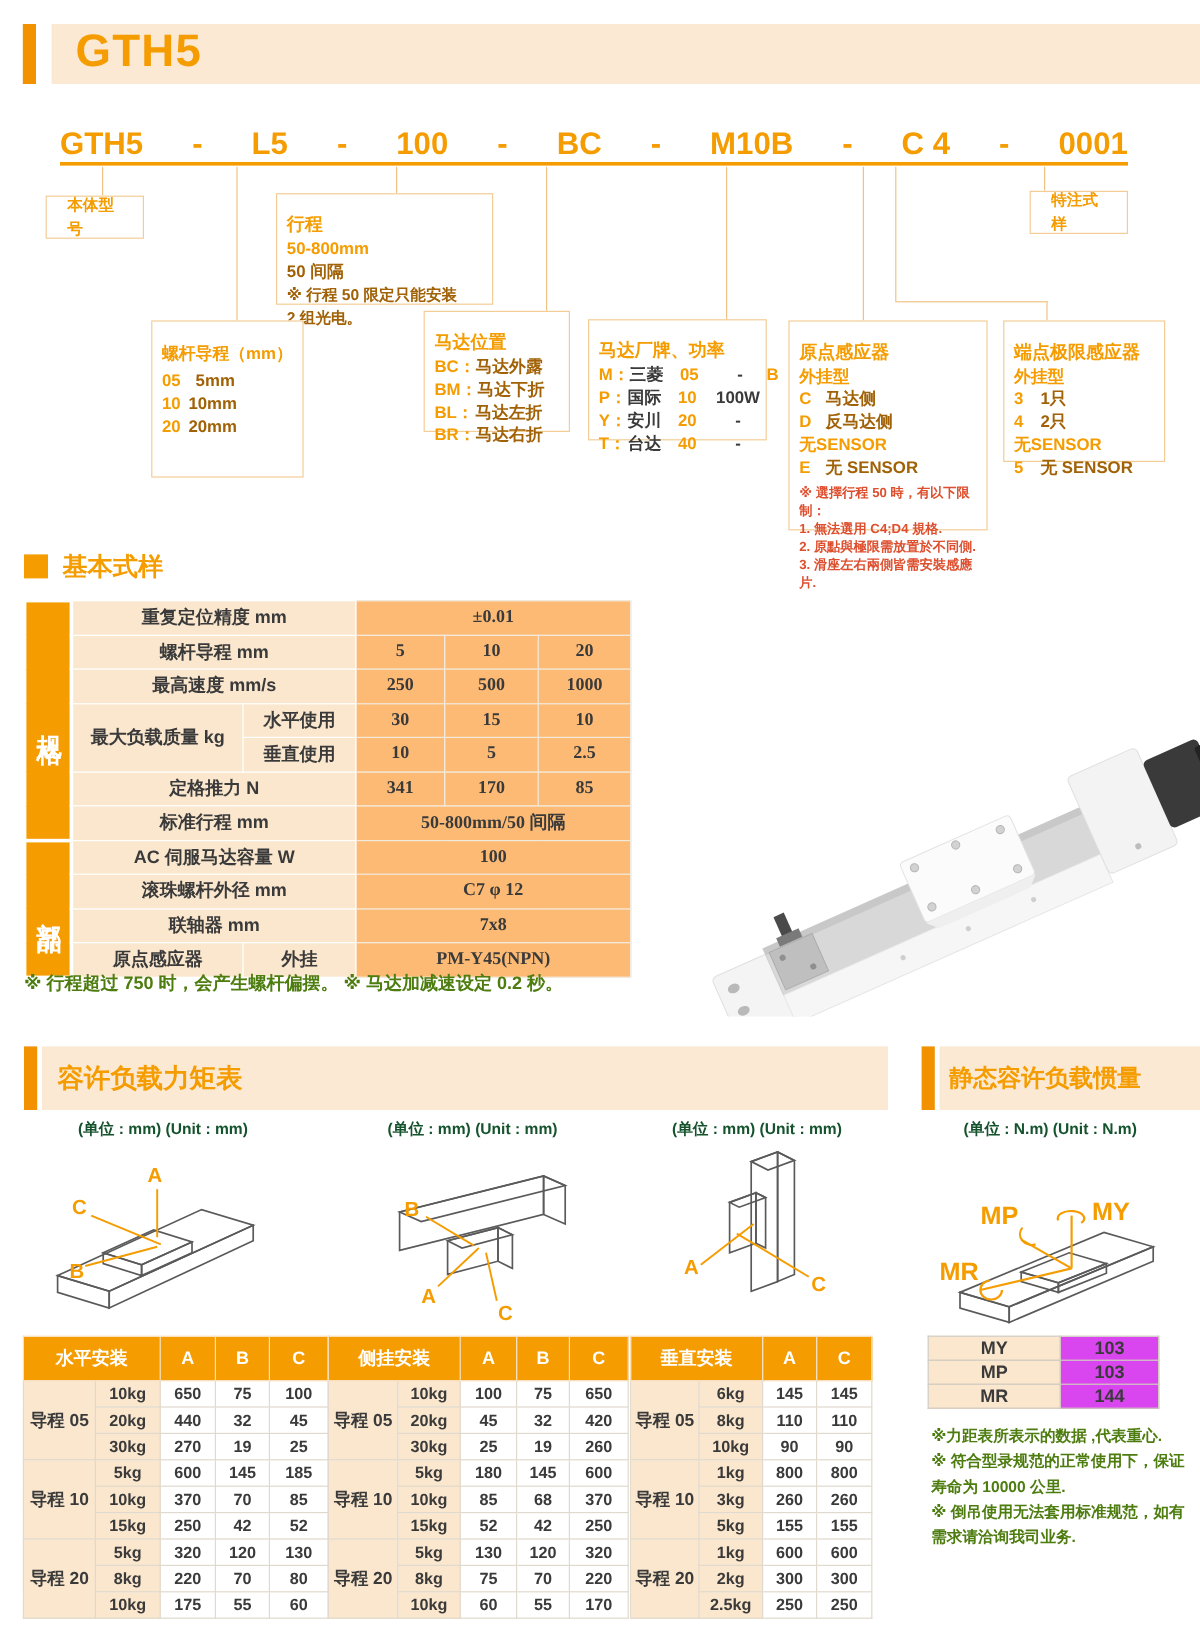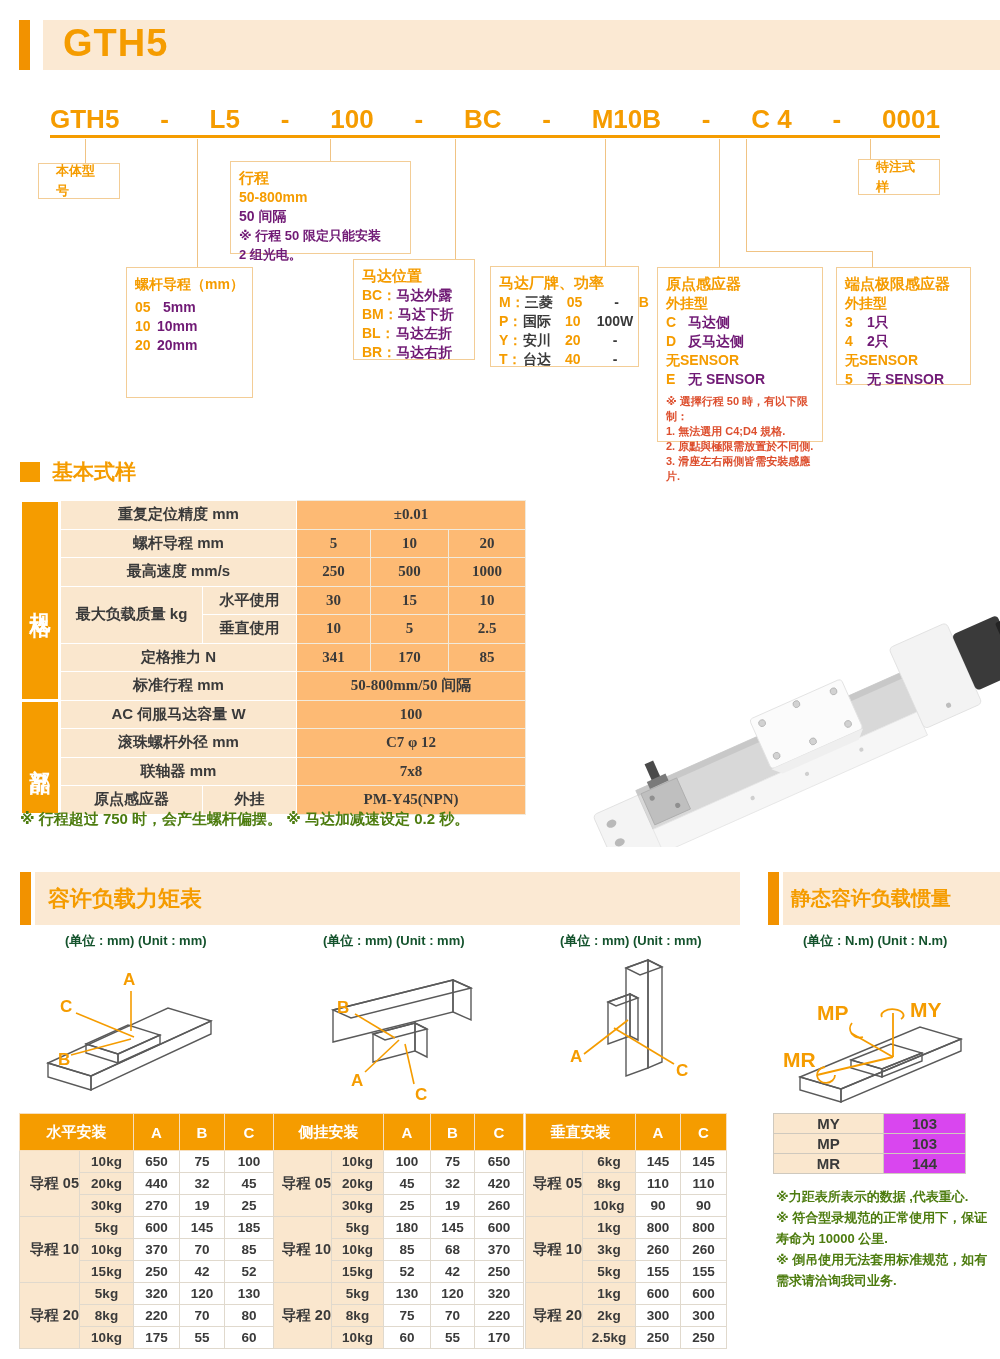--- a/index.html
+++ b/index.html
@@ -10,27 +10,27 @@
   .title-accent{left:19px;top:20px;width:11px;height:50px;background:#F29200;}
   .title-band{left:43px;top:20px;width:957px;height:50px;background:#FBE9D3;}
   .title-text{left:63px;top:22px;font-size:38px;font-weight:bold;color:#F59C00;letter-spacing:1px;}
   
   .model-row{left:50px;top:105px;width:890px;height:28px;display:flex;justify-content:space-between;
              align-items:center;font-size:26px;font-weight:bold;color:#F59C00;white-space:pre;}
   .model-rule{left:50px;top:135px;width:890px;height:3px;background:#F59C00;}
   .vline{width:1px;background:#F0C384;}
   .hline{height:1px;background:#F0C384;}
   
-  .cbox{position:absolute;background:#fff;border:1px solid #F3CD96;box-sizing:border-box;padding:6px 8px;}
+  .cbox{position:absolute;background:#fff;border:1px solid #F3CD96;box-sizing:border-box;padding:16px 8px;}
   .cbox.center{display:flex;align-items:center;justify-content:center;padding:17px;}
   .cbox-title{color:#F59C00;font-weight:bold;font-size:15px;line-height:20px;}
   .opt{display:flex;font-size:14px;font-weight:bold;line-height:19px;}
   .opt .code{color:#F59C00;flex:0 0 34px;}
   .opt .code.narrow{flex:0 0 22px;}
-  .opt .lab{color:#701a75;}
+  .opt .lab{color:#a16207;}
   .orange-line{color:#F59C00;font-weight:bold;font-size:14px;line-height:19px;}
   .brand-row{display:flex;font-size:14px;font-weight:bold;line-height:19px;}
   .brand-row .bcode{color:#F59C00;flex:0 0 24px;}
   .brand-row .bname{color:#3a3a3a;flex:0 0 42px;}
   .brand-row .pcode{color:#F59C00;flex:0 0 28px;}
   .brand-row .pow{color:#3a3a3a;flex:0 0 44px;text-align:center;}
   .brand-row .suf{color:#F59C00;}
   .box-note{color:#DD4F2E;font-size:11px;font-weight:bold;line-height:15px;margin-top:5px;}
   
   .sec-square{width:20px;height:20px;background:#F59C00;display:inline-block;}
@@ -48,21 +48,21 @@
   .spec-table td.grp{background:#F59C00;color:#fff;border:3px solid #fff;
                      writing-mode:vertical-lr;text-orientation:upright;font-size:21px;letter-spacing:5px;}
   .spec-table td.lbl{background:#FAE7CE;border:1px solid #fff;}
   .spec-table td.val{background:#fdba74;font-family:Liberation Serif, serif;}
   
   .ltab th{background:#F59C00;color:#fff;font-size:15px;font-weight:bold;
            border:1px solid #F7DFBF;height:36px;padding:0;}
   .ltab td{border:1px solid #E0D9CD;text-align:center;font-size:13.5px;font-weight:bold;
            color:#3a3a3a;height:21px;padding:0;}
   .ltab td.lead,.ltab td.kg{background:#FAE7CE;}
-  .ltab td.lead{font-size:14.5px;text-align:right;}
+  .ltab td.lead{font-size:14.5px;}
   .ltab td.v{background:#fff;}
   .mtab td{border:1px solid #CFC9BE;text-align:center;font-size:15px;font-weight:bold;
            color:#3a3a3a;height:19px;padding:0;}
   .mtab td.ml{background:#FAE7CE;}
   .mtab td.mv{background:#d946ef;}
   .rednote{color:#4d7c0f;font-weight:bold;}
   .diagram text{font-weight:bold;fill:#F59C00;}
   .diagram path,.diagram line{fill:none;}
 </style>
 </head>

